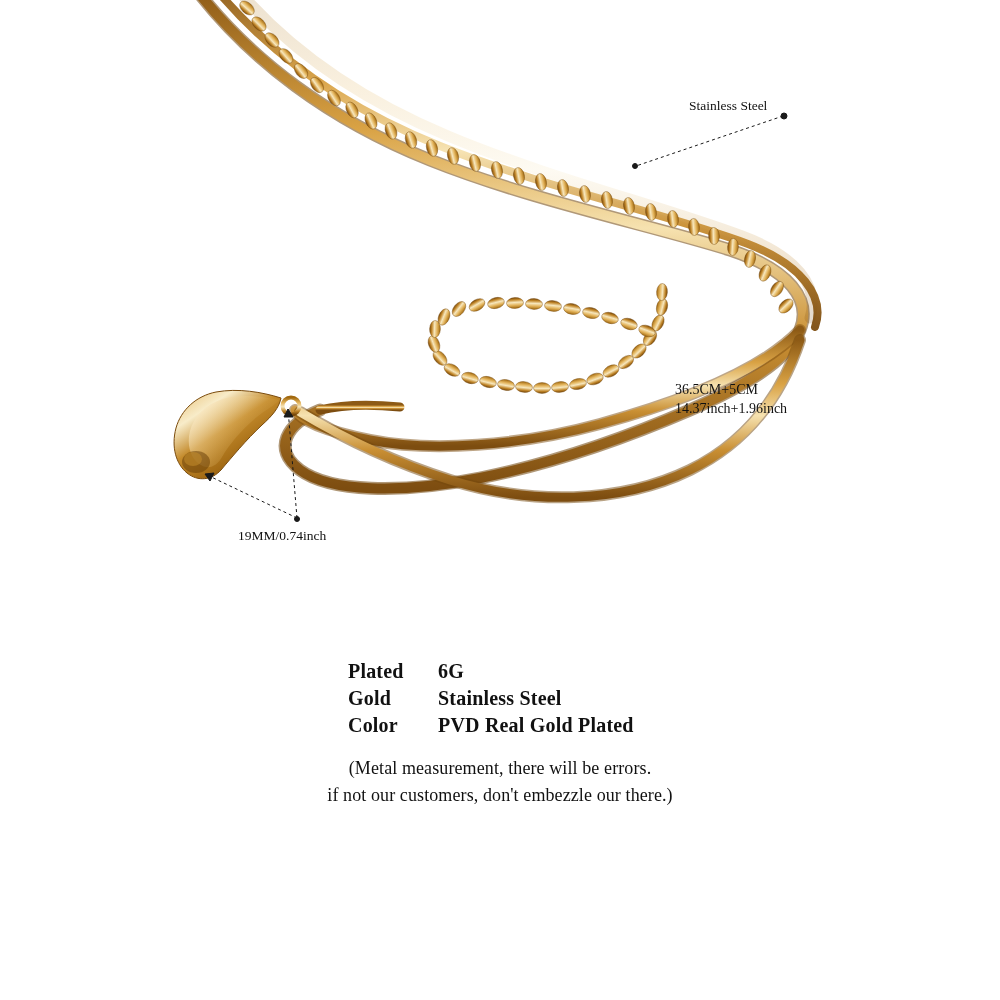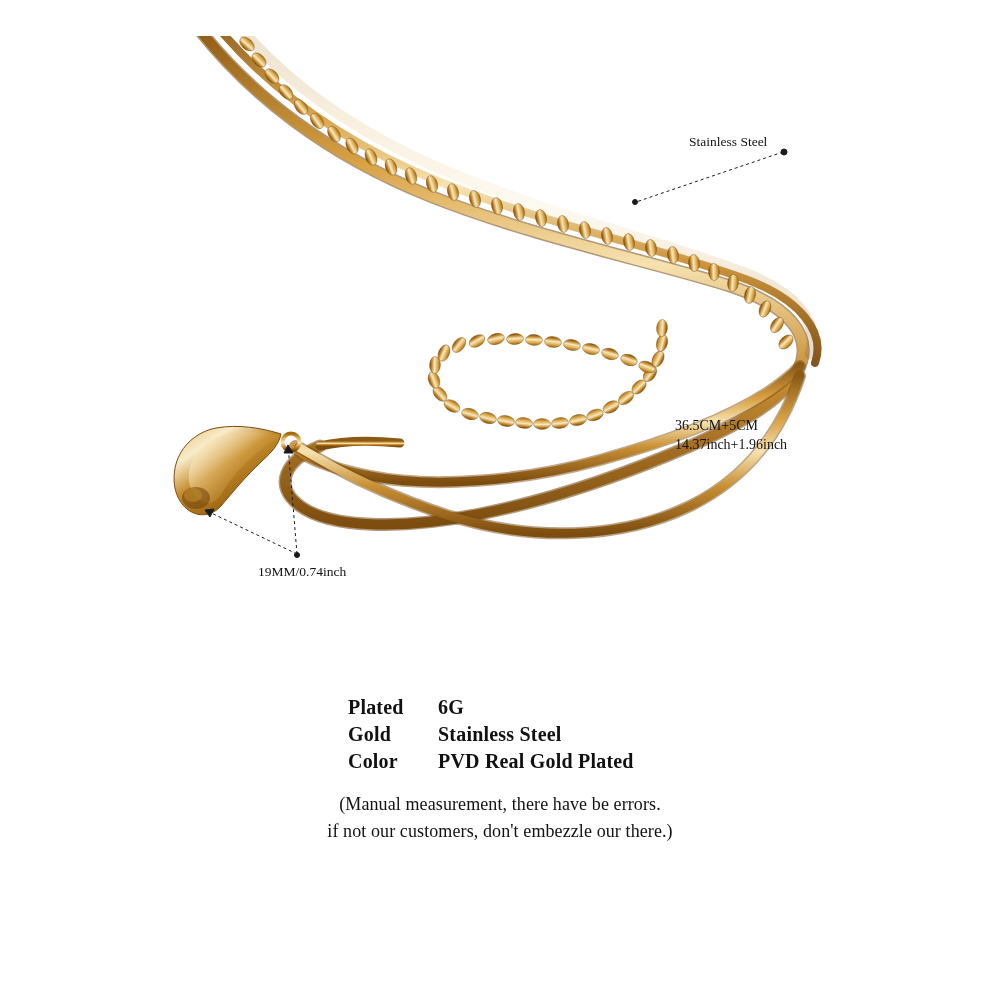--- a/index.html
+++ b/index.html
@@ -13,42 +13,41 @@
     position: relative;
     font-family: "Liberation Serif", serif;
     color: #111111;
     overflow: hidden;
   }
   .stage {
     position: absolute;
     left: 0; top: 0;
     width: 1000px;
     height: 723px;
-    margin-top: 36px;
   }
   .product-photo {
     position: absolute;
     left: 0; top: 0;
     width: 1000px;
     height: 620px;
   }
   .product-photo svg { display: block; }
 
   
   .annot {
     position: absolute;
     font-family: "Liberation Serif", serif;
     font-size: 13.5px;
     color: #111;
     white-space: nowrap;
     line-height: 1.35;
   }
   .annot-material { left: 689px; top: 97px; }
   .annot-length   { left: 675px; top: 381px; font-size: 14px; }
-  .annot-pendant  { left: 258px; top: 527px; }
+  .annot-pendant  { left: 238px; top: 527px; }
 
   
   .spec-block {
     position: absolute;
     left: 0;
     top: 660px;
     width: 1000px;
   }
   .spec-rows {
     margin-left: 348px;
@@ -259,18 +258,18 @@
         <span class="spec-label">Gold</span>
         <span class="spec-value">Stainless Steel</span>
       </div>
       <div class="spec-row">
         <span class="spec-label">Color</span>
         <span class="spec-value">PVD Real Gold Plated</span>
       </div>
     </div>
 
     <div class="note">
-      <span class="note-line">(Manual measurement, there have be errors.</span>
+      <span class="note-line">(Metal measurement, there will be errors.</span>
       <span class="note-line">if not our customers, don't embezzle our there.)</span>
     </div>
   </div>
 
 </div>
 
 </body></html>

